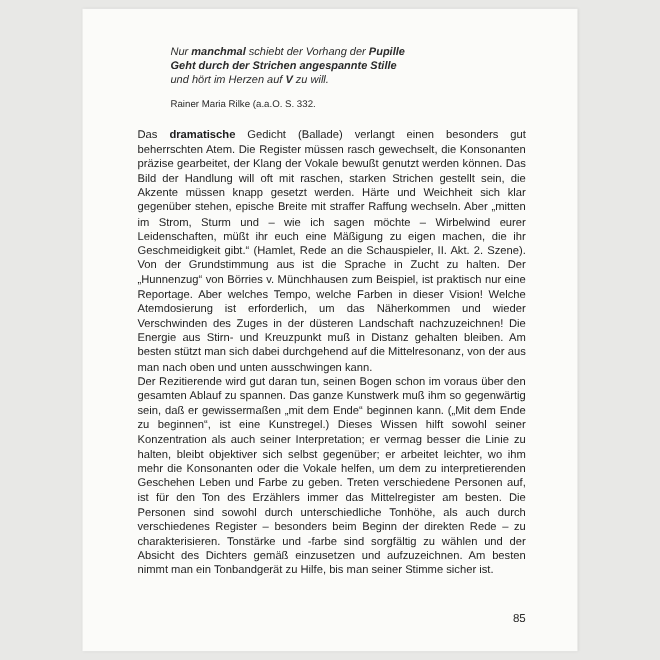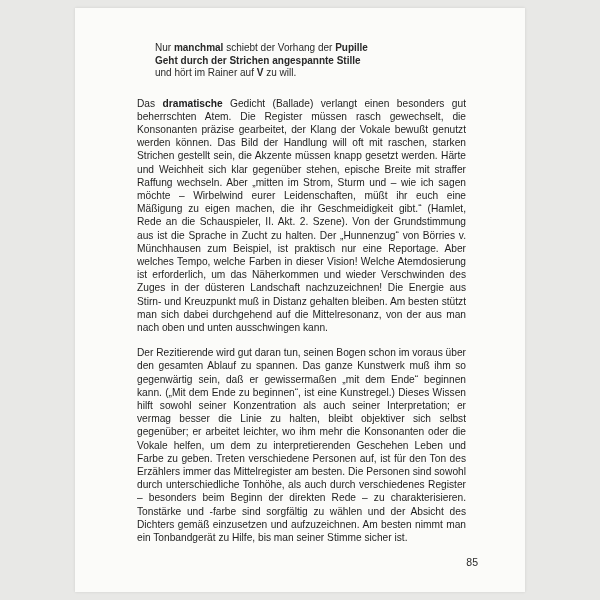--- a/index.html
+++ b/index.html
@@ -19,57 +19,59 @@
     left: 75px;
     top: 8px;
     width: 450px;
     height: 584px;
     background: #fbfbf9;
     box-shadow: 0 0 3px rgba(0,0,0,0.10);
   }
   .quote-block {
     margin: 34px 0 0 80px;
     font-size: 10px;
+    font-style: italic;
     line-height: 12.5px;
     color: #2a2a2a;
   }
   .quote-line { white-space: nowrap; }
   .attribution {
     margin: 9px 0 0 80px;
     font-size: 8.8px;
     line-height: 10.8px;
     color: #2a2a2a;
   }
   .body-text {
     margin: 17px 47px 0 50px;
     font-size: 10.2px;
     line-height: 13.2px;
     text-align: justify;
     color: #1e1e1e;
     hyphens: none;
   }
-  .para { margin: 12px; }
+  .para { margin: 0; }
   span.b { font-weight: 700; }
   .page-number {
     position: absolute;
     right: 47px;
     bottom: 24px;
     font-size: 10.5px;
     color: #2a2a2a;
   }
 </style>
 </head>
 <body style="background: rgb(232, 232, 230);">
 
 <div class="paper" style="background: rgb(251, 251, 249);">
   <div class="quote-block">
       <div class="quote-line"><span>Nur </span><span class="b">manchmal</span><span> schiebt der Vorhang der </span><span class="b">Pupille</span></div>
       <div class="quote-line"><span class="b">Geht durch der Strichen angespannte Stille</span></div>
-      <div class="quote-line"><span>und hört im Rainer auf </span><span class="b"> V </span><span> zu will.</span></div>
+      <div class="quote-line"><span>und hört im Herzen auf </span><span class="b"> V </span><span> zu will.</span></div>
     </div>
   <div class="attribution">
+      <div class="attr-line">Rainer Maria Rilke (a.a.O. S. 332.</div>
     </div>
   <div class="body-text">
       <p class="para"><span>Das </span><span class="b">dramatische</span><span> Gedicht (Ballade) verlangt einen besonders gut beherrschten Atem. Die Register müssen rasch gewechselt, die Konsonanten präzise gearbeitet, der Klang der Vokale bewußt genutzt werden können. Das Bild der Handlung will oft mit raschen, starken Strichen gestellt sein, die Akzente müssen knapp gesetzt werden. Härte und Weichheit sich klar gegenüber stehen, epische Breite mit straffer Raffung wechseln. Aber „mitten im Strom, Sturm und – wie ich sagen möchte – Wirbelwind eurer Leidenschaften, müßt ihr euch eine Mäßigung zu eigen machen, die ihr Geschmeidigkeit gibt.“ (Hamlet, Rede an die Schauspieler, II. Akt. 2. Szene). Von der Grundstimmung aus ist die Sprache in Zucht zu halten. Der „Hunnenzug“ von Börries v. Münchhausen zum Beispiel, ist praktisch nur eine Reportage. Aber welches Tempo, welche Farben in dieser Vision! Welche Atemdosierung ist erforderlich, um das Näherkommen und wieder Verschwinden des Zuges in der düsteren Landschaft nachzuzeichnen! Die Energie aus Stirn- und Kreuzpunkt muß in Distanz gehalten bleiben. Am besten stützt man sich dabei durchgehend auf die Mittelresonanz, von der aus man nach oben und unten ausschwingen kann.</span></p>
       <p class="para"><span>Der Rezitierende wird gut daran tun, seinen Bogen schon im voraus über den gesamten Ablauf zu spannen. Das ganze Kunstwerk muß ihm so gegenwärtig sein, daß er gewissermaßen „mit dem Ende“ beginnen kann. („Mit dem Ende zu beginnen“, ist eine Kunstregel.) Dieses Wissen hilft sowohl seiner Konzentration als auch seiner Interpretation; er vermag besser die Linie zu halten, bleibt objektiver sich selbst gegenüber; er arbeitet leichter, wo ihm mehr die Konsonanten oder die Vokale helfen, um dem zu interpretierenden Geschehen Leben und Farbe zu geben. Treten verschiedene Personen auf, ist für den Ton des Erzählers immer das Mittelregister am besten. Die Personen sind sowohl durch unterschiedliche Tonhöhe, als auch durch verschiedenes Register – besonders beim Beginn der direkten Rede – zu charakterisieren. Tonstärke und -farbe sind sorgfältig zu wählen und der Absicht des Dichters gemäß einzusetzen und aufzuzeichnen. Am besten nimmt man ein Tonbandgerät zu Hilfe, bis man seiner Stimme sicher ist.</span></p>
     </div>
   <div class="page-number">85</div>
 </div>
 
 </body></html>

